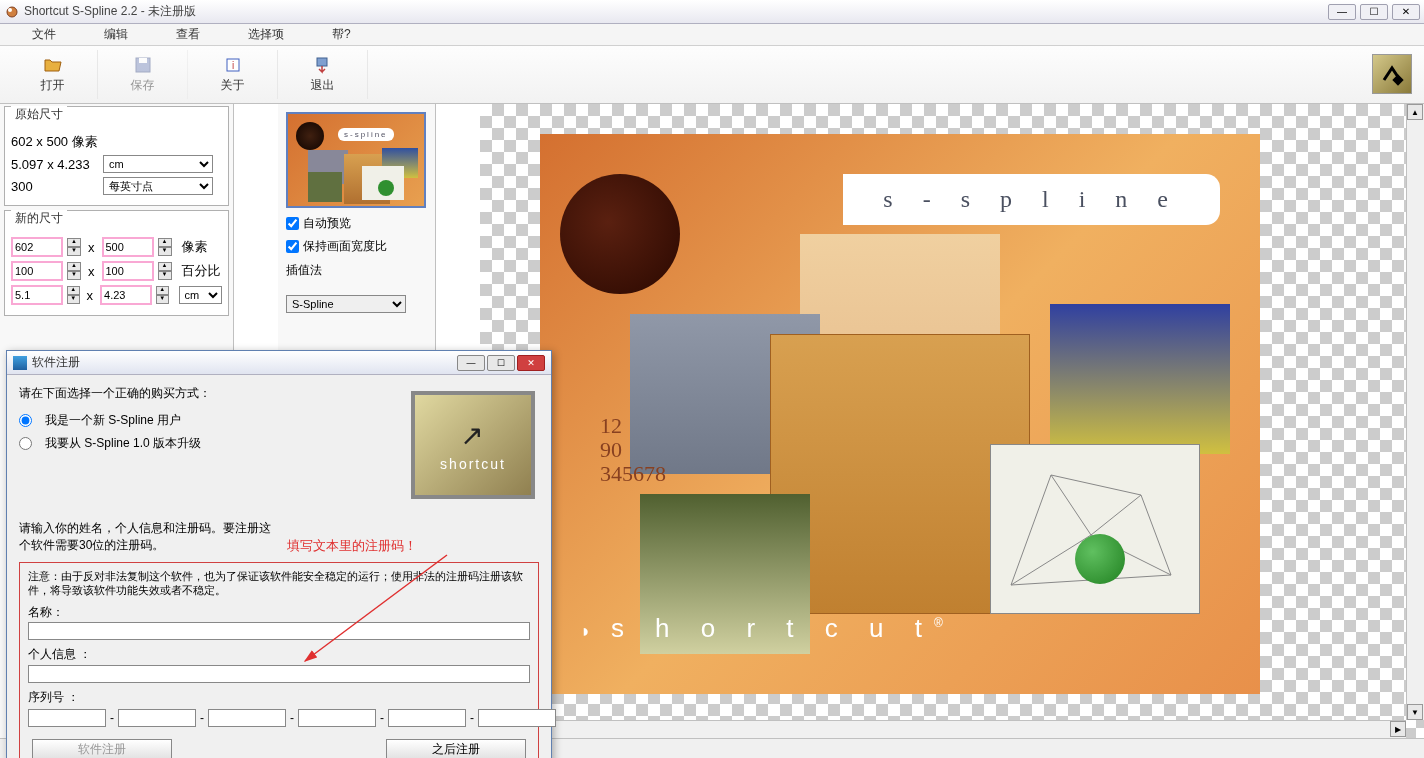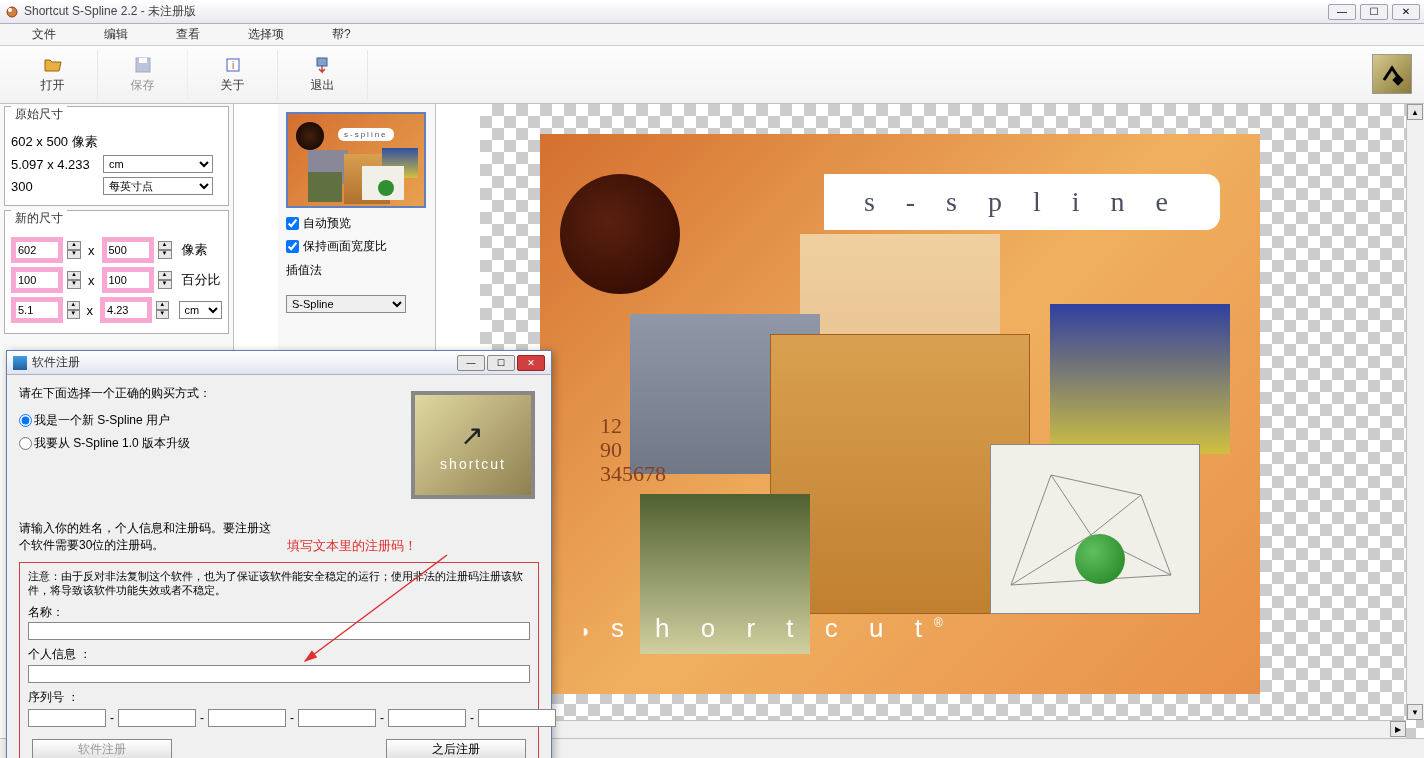--- a/index.html
+++ b/index.html
@@ -25,21 +25,21 @@
     .main-area { display: flex; height: calc(100vh - 104px - 20px); gap: 44px; }
     .left-panel { width: 234px; border-right: 1px solid #c0c0c0; display: flex; flex-direction: column; background: #f8f8f8; }
     
     .groupbox { border: 1px solid #b0b0b0; margin: 2px 4px; background: #fff; font-size: 12px; }
     .groupbox-title { margin-top: -8px; margin-left: 6px; background: #fff; padding: 0 4px; display: inline-block; color: #333; }
     .groupbox-content { padding: 6px; }
     .size-row { display: flex; align-items: center; gap: 4px; margin: 4px 0; }
     .size-row span { font-size: 13px; }
     .size-select { border: 1px solid #888; font-size: 11px; padding: 1px; background: #fff; }
     .size-select.w110 { width: 110px; }
-    .spinner-input { width: 52px; border: 5px solid #f9a8d4; font-size: 11px; padding: 2px; }
+    .spinner-input { width: 52px; border: 2px solid #f9a8d4; font-size: 11px; padding: 2px; }
     .spinner-btns { display: flex; flex-direction: column; width: 14px; }
     .spinner-btn { height: 9px; border: 1px solid #888; background: #e8e8e8; font-size: 6px; line-height: 5px; text-align: center; cursor: pointer; }
     .x-sep { margin: 0 3px; font-size: 11px; }
     
     .preview-panel { width: 158px; border-right: 1px solid #c0c0c0; padding: 4px; background: #f8f8f8; display: flex; flex-direction: column; }
     .thumb-box { width: 140px; height: 96px; border: 2px solid #6080c0; background: linear-gradient(135deg, #d47030, #e8a050); margin: 4px; position: relative; overflow: hidden; }
     .thumb-spline { position: absolute; top: 14px; left: 50px; background: #fff; border-radius: 6px; padding: 2px 6px; font-size: 8px; color: #556; letter-spacing: 2px; }
     .checkbox-row { display: flex; align-items: center; gap: 4px; margin: 3px 4px; font-size: 12px; }
     .checkbox-row input { width: 13px; height: 13px; }
     .interp-label { margin: 4px 4px 16px; font-size: 12px; }
@@ -54,21 +54,21 @@
       background-position: 0 0, 0 12px, 12px -12px, -12px 0;
       background-color: #fff;
       overflow: auto;
       display: flex;
       align-items: flex-start;
       justify-content: flex-start;
       padding: 30px 60px;
       position: relative;
     }
     .main-image { width: 720px; height: 560px; background: linear-gradient(135deg, #d47030, #f0b060, #e8904a); position: relative; overflow: hidden; }
-    .mi-spline-badge { position: absolute; top: 40px; right: 40px; background: #fff; border-radius: 0 14px 14px 0; padding: 12px 40px; font-size: 28px; letter-spacing: 12px; color: #4a5060; font-family: Georgia, serif; text-align: right; }
+    .mi-spline-badge { position: absolute; top: 40px; right: 40px; background: #fff; border-radius: 0 14px 14px 0; padding: 12px 40px; font-size: 24px; letter-spacing: 12px; color: #4a5060; font-family: Georgia, serif; text-align: right; }
     .mi-alpha { position: absolute; top: 30px; left: 160px; color: #a04020; font-size: 30px; font-family: serif; line-height: 1.2; font-style: italic; }
     .mi-nums { position: absolute; top: 280px; left: 60px; color: #884020; font-size: 22px; font-family: serif; line-height: 1.1; }
     .mi-shortcut { position: absolute; bottom: 50px; left: 40px; color: #fff; font-size: 26px; letter-spacing: 12px; font-weight: 300; }
     .mi-circle { position: absolute; top: 40px; left: 20px; width: 120px; height: 120px; border-radius: 50%; background: radial-gradient(circle at 40% 40%, #5a2010, #2a0800); }
     .mi-tiger { position: absolute; top: 200px; left: 230px; width: 260px; height: 280px; background: linear-gradient(#d8a050, #c08030); border: 1px solid #a06020; }
     .mi-face { position: absolute; top: 100px; left: 260px; width: 200px; height: 150px; background: linear-gradient(#f0d0a0, #e8c090); }
     .mi-gear { position: absolute; top: 180px; left: 90px; width: 190px; height: 160px; background: linear-gradient(#9098a8, #707888); }
     .mi-helmet { position: absolute; top: 170px; right: 30px; width: 180px; height: 150px; background: linear-gradient(#3040a0, #d0c040); }
     .mi-flowers { position: absolute; bottom: 40px; left: 100px; width: 170px; height: 160px; background: linear-gradient(#506030, #d0d0a0); }
     .mi-geo { position: absolute; bottom: 80px; right: 60px; width: 210px; height: 170px; background: #f0f0e8; border: 1px solid #888; }
@@ -77,21 +77,21 @@
     
     .dialog { position: absolute; top: 350px; left: 6px; width: 546px; background: #f0f0f0; border: 1px solid #6080b0; box-shadow: 2px 2px 8px rgba(0,0,0,0.3); z-index: 100; }
     .dialog-titlebar { height: 24px; background: linear-gradient(#fff, #e0e4f0); border-bottom: 1px solid #b0b0c0; display: flex; align-items: center; padding: 0 6px; }
     .dialog-title-icon { width: 14px; height: 14px; background: linear-gradient(#40a0e0, #2060a0); margin-right: 5px; }
     .dialog-title { flex: 1; font-size: 12px; color: #333; }
     .dialog-controls { display: flex; gap: 2px; }
     .dialog-ctrl-btn { width: 28px; height: 16px; border: 1px solid #888; border-radius: 2px; background: #e8e8e8; font-size: 9px; display: flex; align-items: center; justify-content: center; cursor: pointer; }
     .dialog-ctrl-btn.close { background: #d04040; color: #fff; border-color: #a02020; }
     .dialog-body { padding: 10px 12px; position: relative; }
     .dialog-prompt { margin-bottom: 10px; font-size: 12px; }
-    .radio-row { display: flex; align-items: center; gap: 2px; margin: 6px 0; font-size: 12px; }
+    .radio-row { display: flex; align-items: center; gap: 13px; margin: 6px 0; font-size: 12px; }
     .radio-row input { width: 13px; height: 13px; }
     .dialog-logo { position: absolute; top: 16px; right: 16px; width: 124px; height: 108px; border: 4px solid #888; background: linear-gradient(135deg, #e0d8a0, #908050); display: flex; flex-direction: column; align-items: center; justify-content: center; color: #fff; font-size: 14px; letter-spacing: 2px; }
     .dialog-logo-arrow { font-size: 28px; color: #222; margin-bottom: 4px; }
     .dialog-instruction { margin-top: 68px; font-size: 12px; line-height: 1.4; width: 260px; }
     .red-annotation { position: absolute; color: #e03030; font-size: 13px; top: 162px; left: 280px; }
     .warning-box { border: 1px solid #d04040; padding: 6px 8px; margin-top: 8px; font-size: 11px; line-height: 1.35; }
     .form-label { font-size: 12px; margin-top: 6px; }
     .text-input { width: 100%; border: 1px solid #888; padding: 2px 4px; font-size: 11px; margin-top: 2px; height: 18px; }
     .serial-row { display: flex; gap: 4px; align-items: center; margin-top: 4px; }
     .serial-input { width: 78px; border: 1px solid #888; padding: 2px; font-size: 11px; height: 18px; }

